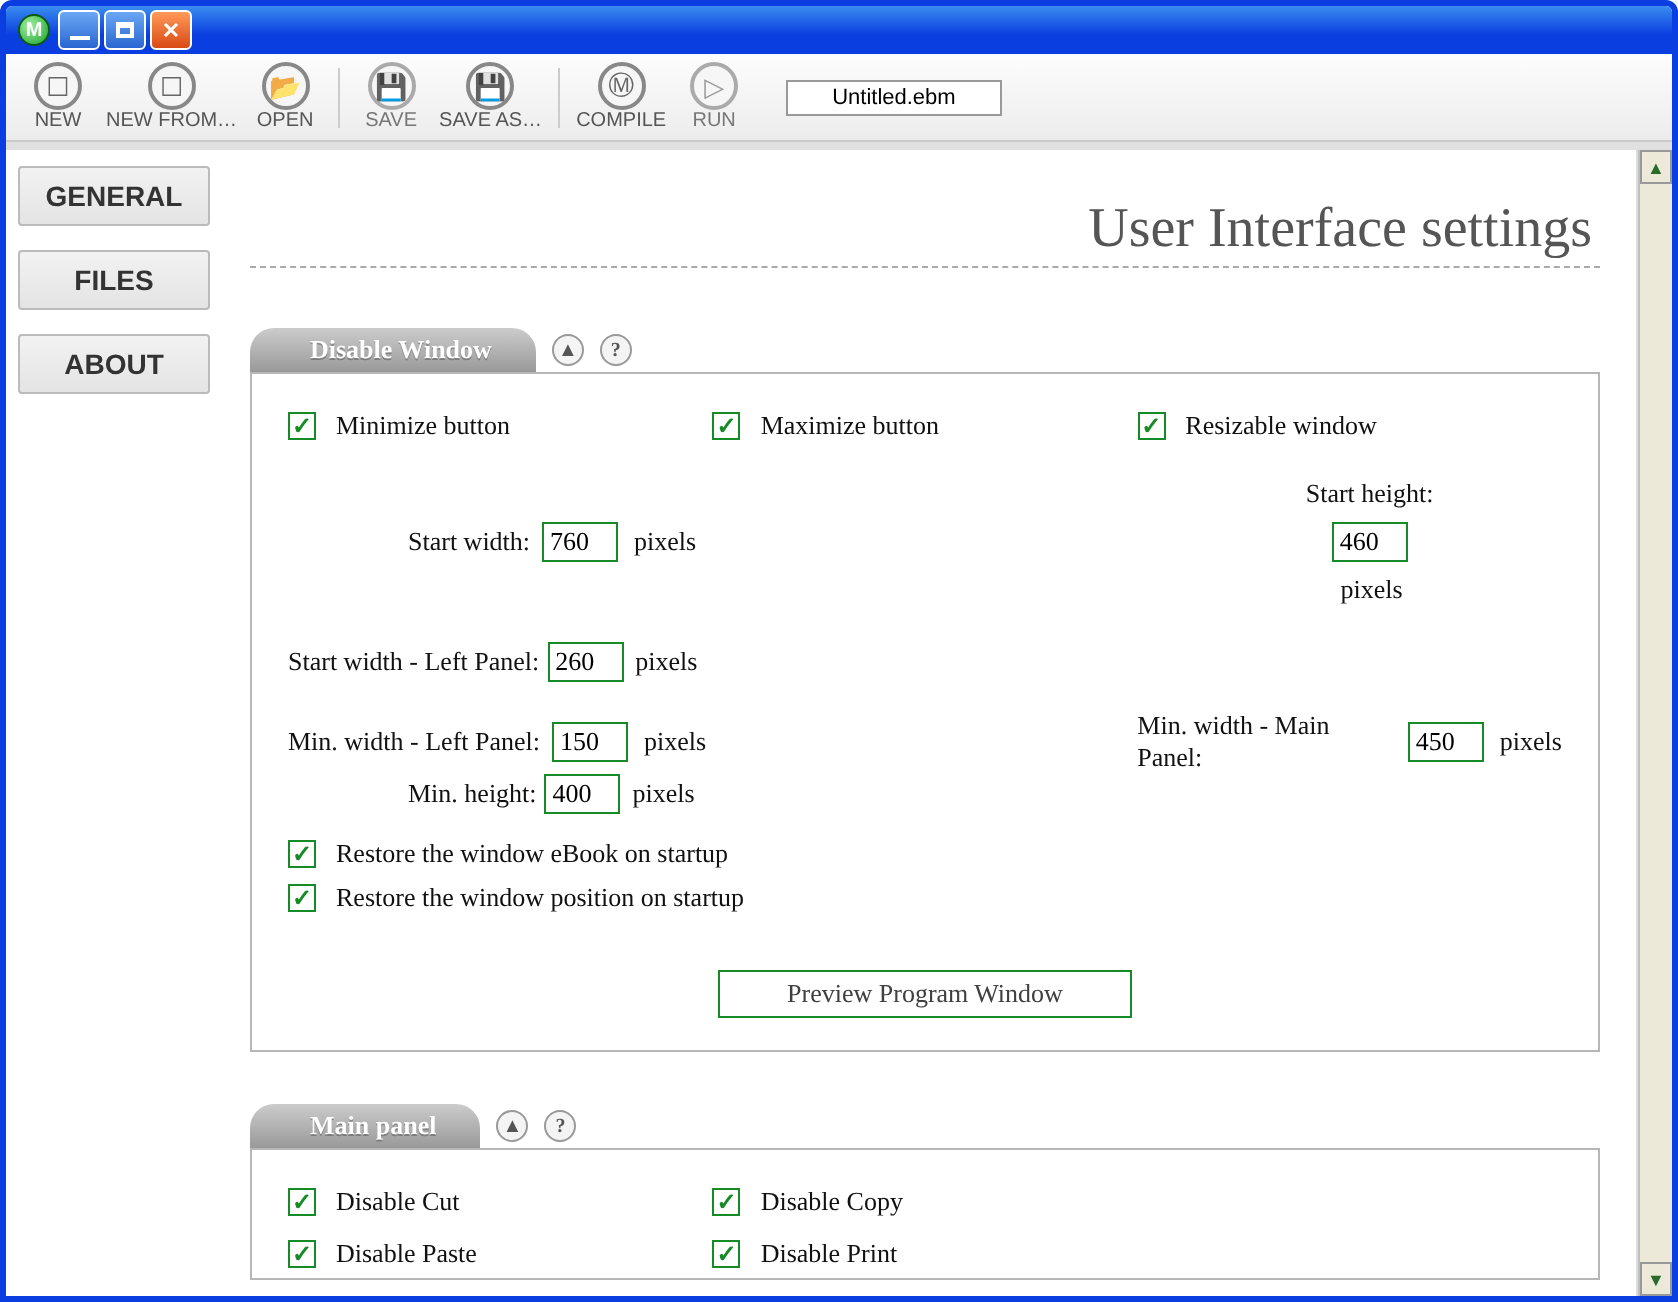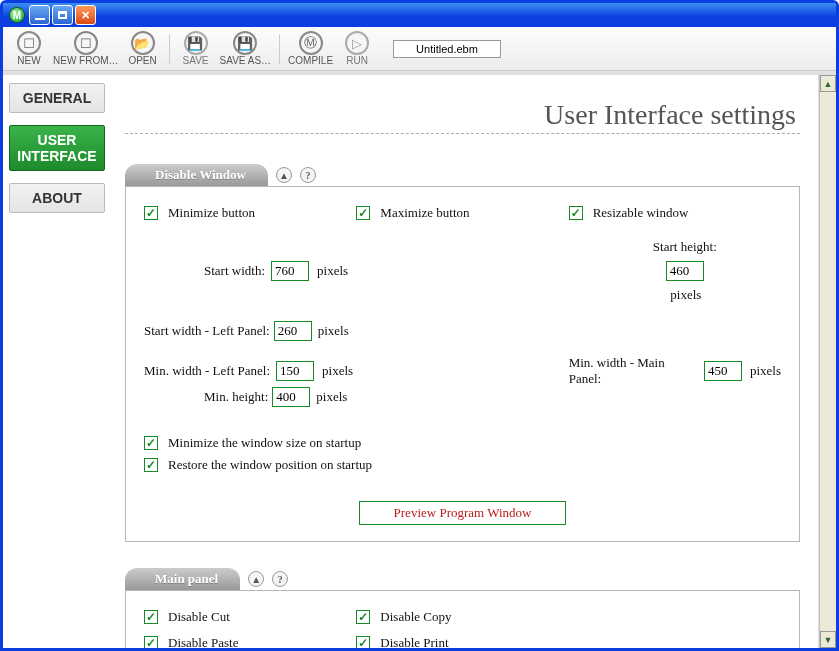--- a/index.html
+++ b/index.html
@@ -175,21 +175,21 @@
   .cb.checked::after{content:'✓';font-size:12px;color:#168a24;font-weight:bold;line-height:1;}
   .num-input {
     width:38px;border:1px solid #168a24;padding:1px 3px;font-family:inherit;font-size:13px;
     outline:none;
   }
   .labeled { display:flex;align-items:center;gap:4px; }
   .unit { margin-left:2px; }
   .preview-btn {
     display:block;margin:28px auto 0;
     border:1px solid #168a24;background:#fff;
-    color:#b91c1c;font-family:inherit;font-size:13px;
+    color:#404040;font-family:inherit;font-size:13px;
     padding:3px 34px;cursor:pointer;
   }
 </style>
 </head>
 <body>
 
 <div class="titlebar">
   <div class="app-icon">M</div>
   <div class="win-btns">
     <div class="win-btn min">
@@ -235,22 +235,21 @@
     <div class="tool-ico">▷</div>
     <span>RUN</span>
   </div>
   <div class="filename-box">Untitled.ebm</div>
 </div>
 
 <div class="work">
 
   <div class="sidebar">
     <div class="side-tab">GENERAL</div>
-    <div class="side-tab active" style="white-space:pre-line">USER
-INTERFACE</div>
+    <div class="side-tab">FILES</div>
     <div class="side-tab">ABOUT</div>
   </div>
 
   <div class="canvas">
     <div class="page-title">User Interface settings</div>
     <hr class="dashed-sep">
 
     <div class="section">
       <div class="sect-head">
         <div class="sect-tab">Disable Window</div>
@@ -300,29 +299,29 @@
             <span class="unit">pixels</span>
           </div>
           <div></div>
           <div class="labeled" style="justify-content:flex-start;padding-left:0;">
             <span>Min. width - Main Panel:</span>
             <input class="num-input" value="450" style="">
             <span class="unit">pixels</span>
           </div>
         </div>
 
-        <div class="row labeled" style="padding-left:60px;margin-bottom:28px;">
+        <div class="row labeled" style="padding-left:60px;margin-bottom:12px;">
           <span>Min. height:</span>
           <input class="num-input" value="400" style="">
           <span class="unit">pixels</span>
         </div>
 
         <div class="row" style="margin-bottom:6px;">
           <span class="cb checked"></span>
-          <span>Minimize the window size on startup</span>
+          <span>Restore the window eBook on startup</span>
         </div>
         <div class="row" style="margin-bottom:10px;">
           <span class="cb checked"></span>
           <span>Restore the window position on startup</span>
         </div>
 
         <button class="preview-btn">Preview Program Window</button>
       </div>
     </div>
 

